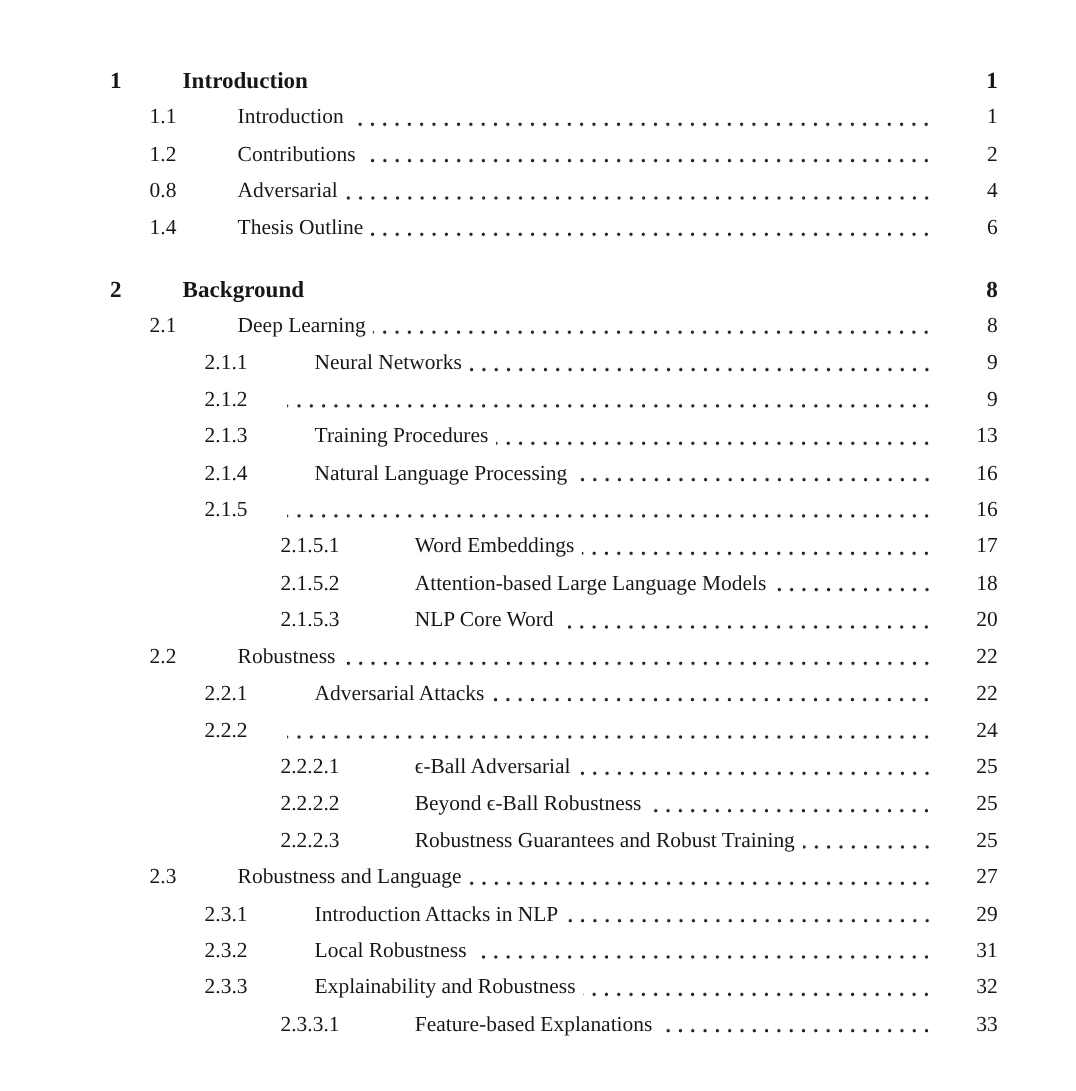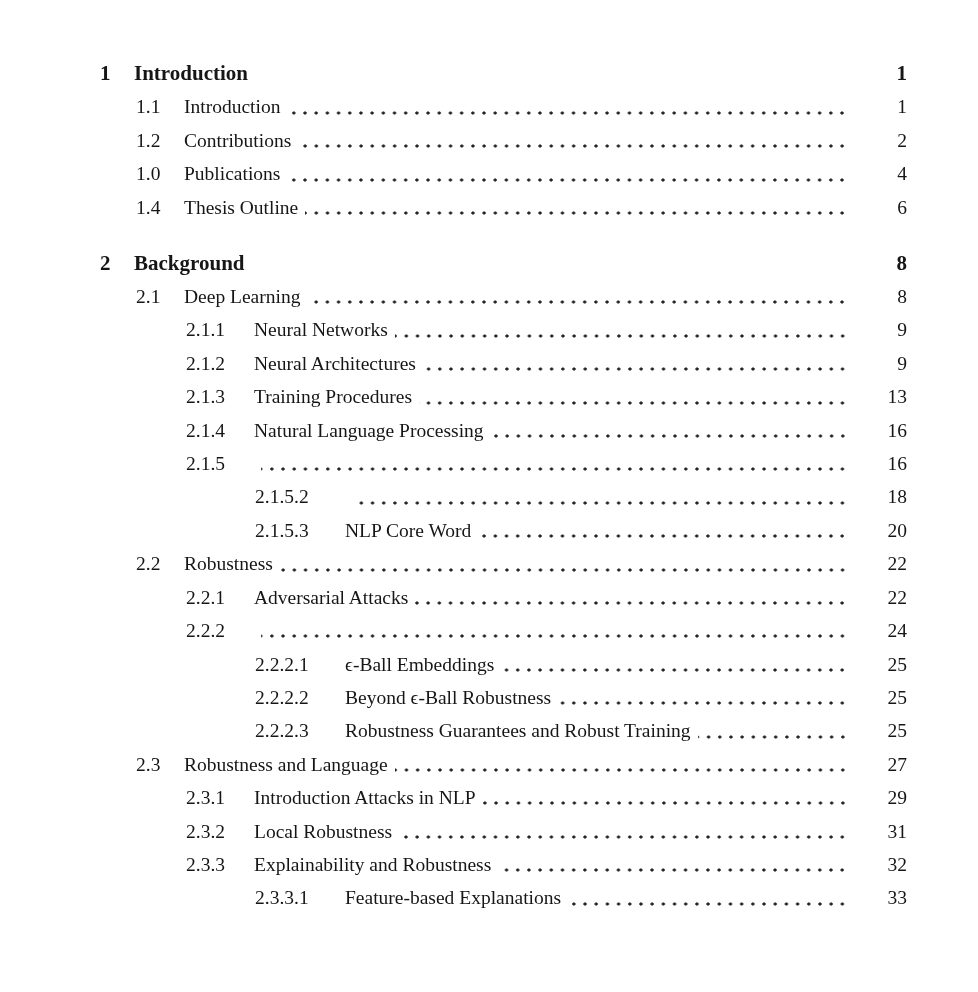--- a/index.html
+++ b/index.html
@@ -21,21 +21,21 @@
     color: #161616;
     font-family: "Liberation Serif", "DejaVu Serif", serif;
   }
   .row {
     display: flex;
     line-height: 33.4px;
     font-size: 19.5px;
     white-space: nowrap;
   }
   .row .num   { flex: none; }
-  .row .title { flex: none; }
+  .row .title { flex: none; margin-left: 32px; }
   .row .pg    { flex: none; width: 44px; text-align: right; }
   .leader {
     flex: 1 1 auto;
     margin-left: 7px;
     margin-right: 13px;
     background-image: radial-gradient(circle, #222222 1.35px, rgba(34,34,34,0) 1.8px);
     background-size: 11.2px 4px;
     background-repeat: repeat-x;
     background-position: right 2px top 20.3px;
   }
@@ -74,22 +74,22 @@
       <span class="leader"></span>
       <span class="pg">1</span>
     </div>
     <div class="row lvl1">
       <span class="num">1.2</span>
       <span class="title">Contributions</span>
       <span class="leader"></span>
       <span class="pg">2</span>
     </div>
     <div class="row lvl1">
-      <span class="num">1.0</span>
-      <span class="title">Publications</span>
+      <span class="num">0.8</span>
+      <span class="title">Adversarial</span>
       <span class="leader"></span>
       <span class="pg">4</span>
     </div>
     <div class="row lvl1">
       <span class="num">1.4</span>
       <span class="title">Thesis Outline</span>
       <span class="leader"></span>
       <span class="pg">6</span>
     </div>
     <div class="row chapter">
@@ -105,21 +105,20 @@
       <span class="pg">8</span>
     </div>
     <div class="row lvl2">
       <span class="num">2.1.1</span>
       <span class="title">Neural Networks</span>
       <span class="leader"></span>
       <span class="pg">9</span>
     </div>
     <div class="row lvl2">
       <span class="num">2.1.2</span>
-      <span class="title">Neural Architectures</span>
       <span class="leader"></span>
       <span class="pg">9</span>
     </div>
     <div class="row lvl2">
       <span class="num">2.1.3</span>
       <span class="title">Training Procedures</span>
       <span class="leader"></span>
       <span class="pg">13</span>
     </div>
     <div class="row lvl2">
@@ -127,21 +126,28 @@
       <span class="title">Natural Language Processing</span>
       <span class="leader"></span>
       <span class="pg">16</span>
     </div>
     <div class="row lvl2">
       <span class="num">2.1.5</span>
       <span class="leader"></span>
       <span class="pg">16</span>
     </div>
     <div class="row lvl3">
+      <span class="num">2.1.5.1</span>
+      <span class="title">Word Embeddings</span>
+      <span class="leader"></span>
+      <span class="pg">17</span>
+    </div>
+    <div class="row lvl3">
       <span class="num">2.1.5.2</span>
+      <span class="title">Attention-based Large Language Models</span>
       <span class="leader"></span>
       <span class="pg">18</span>
     </div>
     <div class="row lvl3">
       <span class="num">2.1.5.3</span>
       <span class="title">NLP Core Word</span>
       <span class="leader"></span>
       <span class="pg">20</span>
     </div>
     <div class="row lvl1">
@@ -156,21 +162,21 @@
       <span class="leader"></span>
       <span class="pg">22</span>
     </div>
     <div class="row lvl2">
       <span class="num">2.2.2</span>
       <span class="leader"></span>
       <span class="pg">24</span>
     </div>
     <div class="row lvl3">
       <span class="num">2.2.2.1</span>
-      <span class="title">ϵ-Ball Embeddings</span>
+      <span class="title">ϵ-Ball Adversarial</span>
       <span class="leader"></span>
       <span class="pg">25</span>
     </div>
     <div class="row lvl3">
       <span class="num">2.2.2.2</span>
       <span class="title">Beyond ϵ-Ball Robustness</span>
       <span class="leader"></span>
       <span class="pg">25</span>
     </div>
     <div class="row lvl3">

